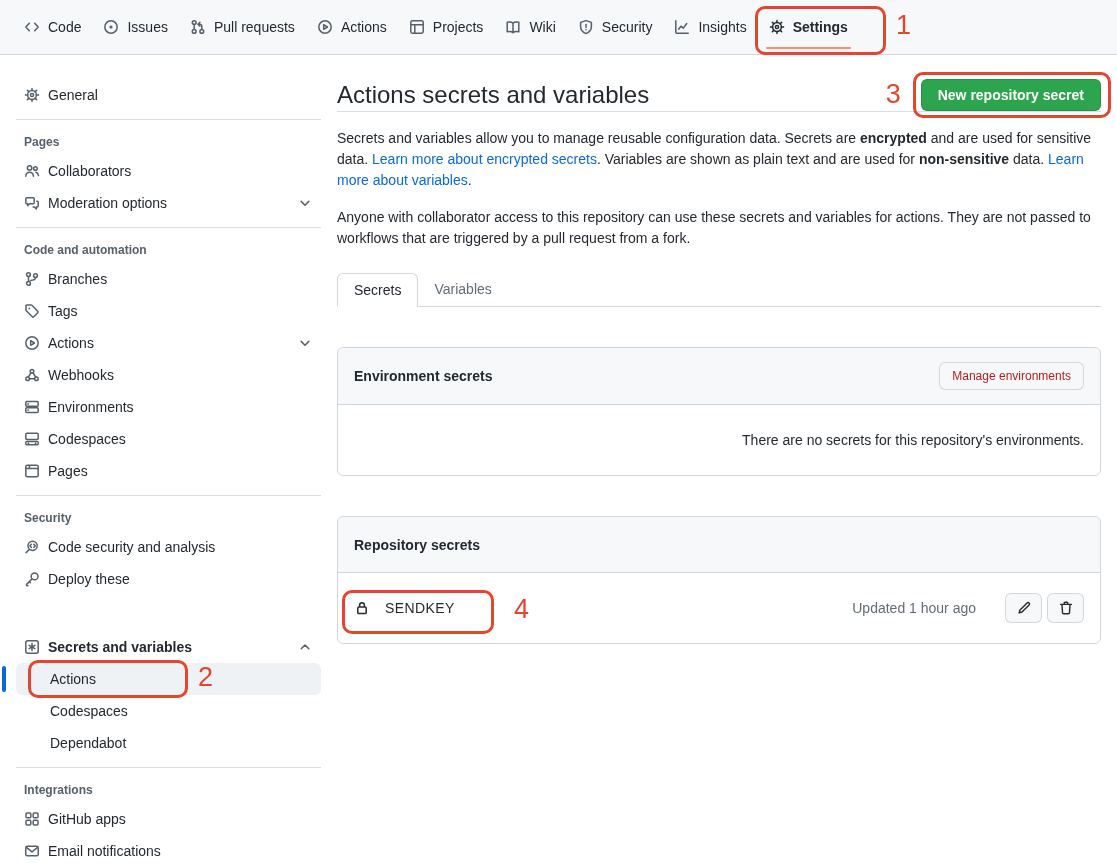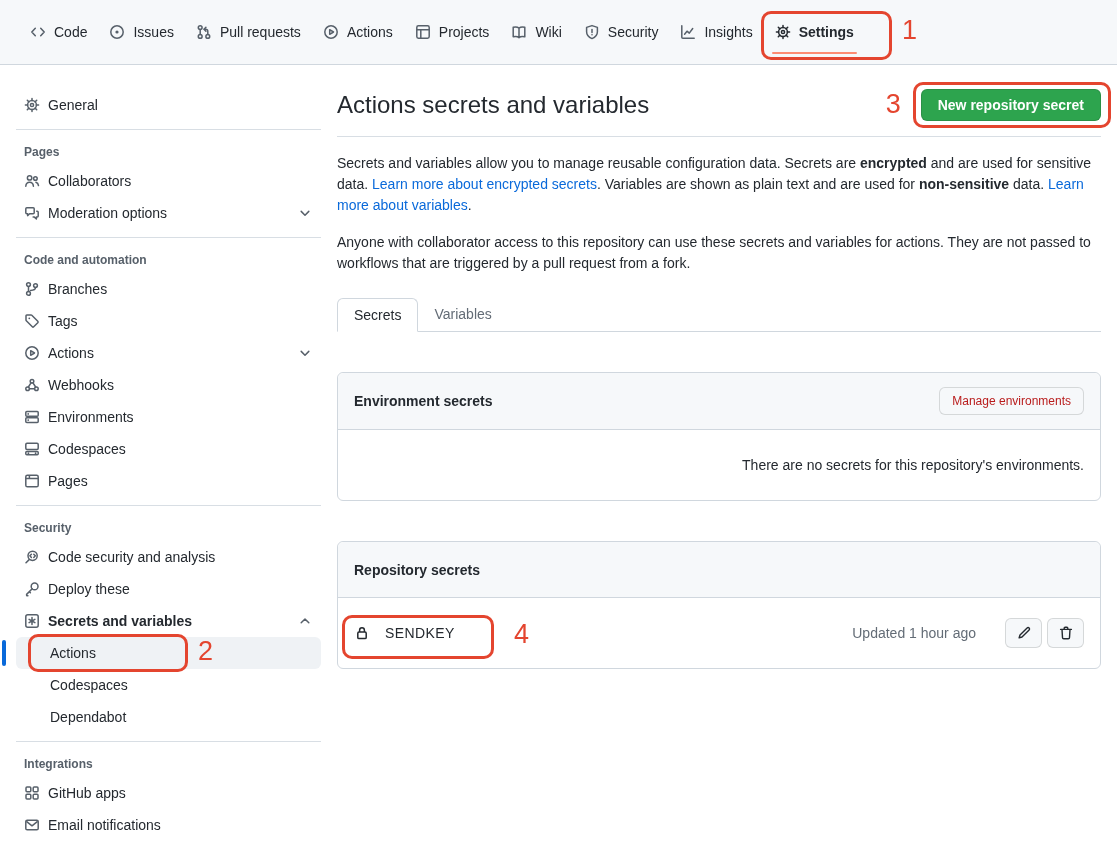--- a/index.html
+++ b/index.html
@@ -6,22 +6,22 @@
   html,body { margin:0; padding:0; }
   body {
     width:1117px; height:867px; overflow:hidden;
     font-family:"Liberation Sans", sans-serif;
     font-size:14px; color:#24292f; background:#fff;
   }
   .ic { width:16px; height:16px; display:block; flex-shrink:0; }
 
   
   .topnav {
-    height:65px; background:#f6f8fa; border-bottom:1px solid #d0d7de;
-    display:flex; align-items:center; padding:0 22px; gap:6px;
+    height:55px; background:#f6f8fa; border-bottom:1px solid #d0d7de;
+    display:flex; align-items:center; padding:0 16px; gap:6px;
   }
   .nav-item {
     display:flex; align-items:center; gap:8px; padding:5px 8px;
     border-radius:6px; font-size:14px; cursor:pointer; position:relative;
     white-space:nowrap;
   }
   .nav-item svg { color:#57606a; }
   .nav-item.active { font-weight:700; }
   .nav-item.active svg { color:#24292f; }
   .tab-underline {
@@ -43,35 +43,35 @@
   .layout { display:flex; align-items:flex-start; }
 
   
   .sidebar { width:337px; flex-shrink:0; padding:24px 16px 10px; }
   .side-item {
     display:flex; align-items:center; gap:8px; height:32px; padding:0 8px;
     border-radius:6px; font-size:14px; cursor:pointer; position:relative;
   }
   .side-item svg { color:#57606a; }
   .side-item .chev { margin-left:auto; }
-  .side-item.bold { font-weight:700; }
+  .side-item.bold { font-weight:700;margin-top:36px; }
   .sub-item { padding-left:34px; }
   .sub-item.active { background:#eff2f5; }
   .accent-bar {
     position:absolute; left:-14px; top:3px; width:4px; height:26px;
     border-radius:2px; background:#0969da;
   }
   .side-label { font-size:12px; font-weight:700; color:#57606a; padding:7px 8px 6px; }
   .divider { border:0; border-top:1px solid #d8dee4; margin:8px 0; }
 
   
   .main { flex:1; min-width:0; padding:24px 16px 0 0; }
   .main-header {
     display:flex; justify-content:space-between; align-items:flex-start;
-    padding-bottom:15px; border-bottom:1px solid #d8dee4;
+    border-bottom:1px solid #d8dee4;
   }
   .page-title { font-size:24px; font-weight:400; margin:0; line-height:1.3; }
   .btn-green {
     position:relative; background:#2da44e; color:#fff; font-size:14px; font-weight:700;
     padding:7px 16px; border-radius:6px; border:1px solid rgba(27,31,36,0.15);
     cursor:pointer; font-family:inherit; white-space:nowrap;
   }
   .intro p { margin:16px 0 0; line-height:1.5; }
   a.link { color:#0969da; text-decoration:none; cursor:pointer;margin-top:16px; }
 

